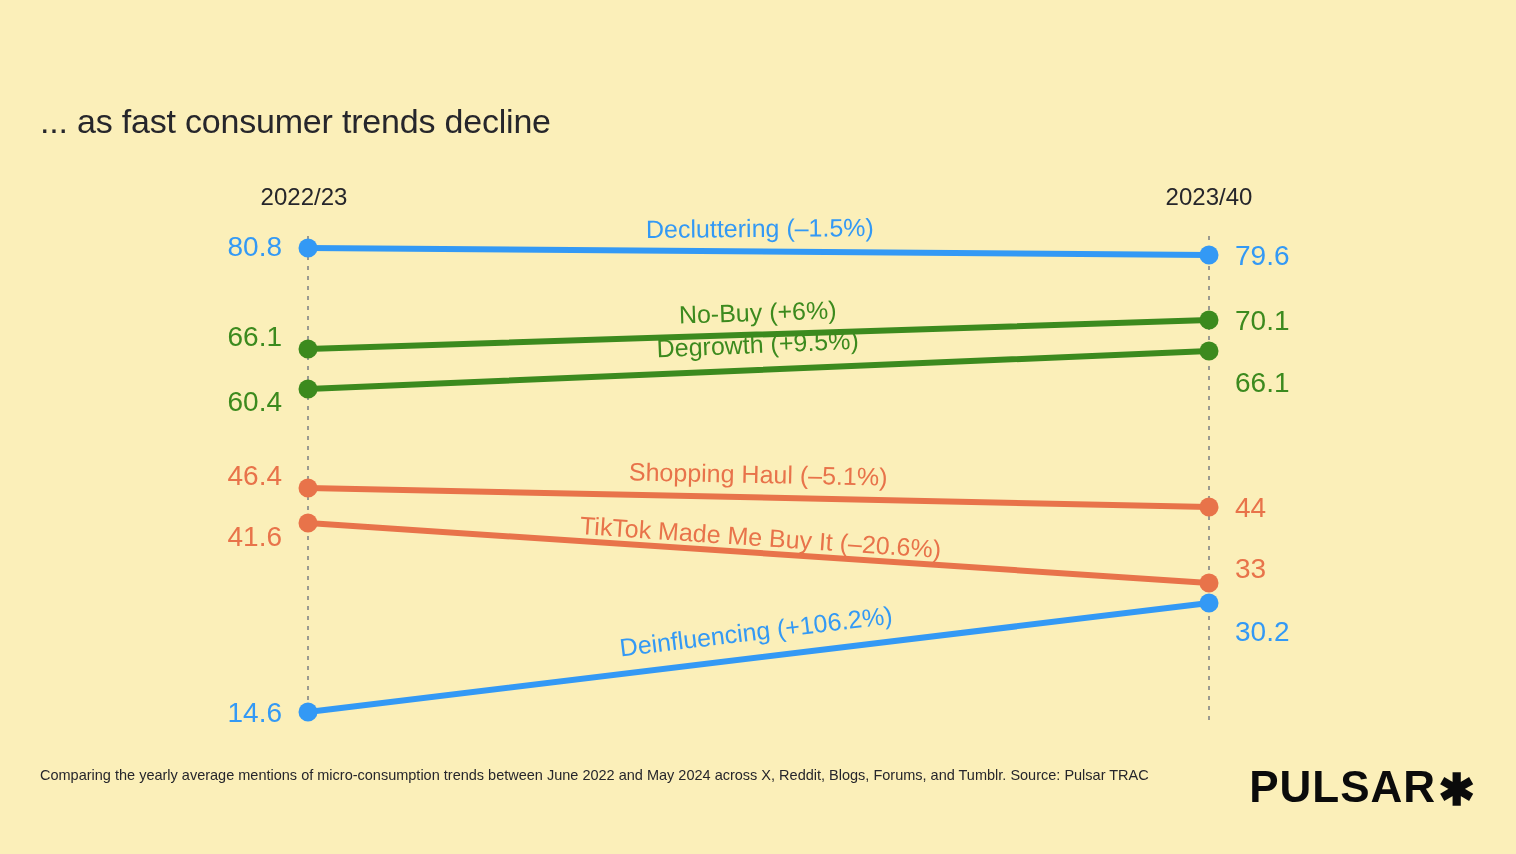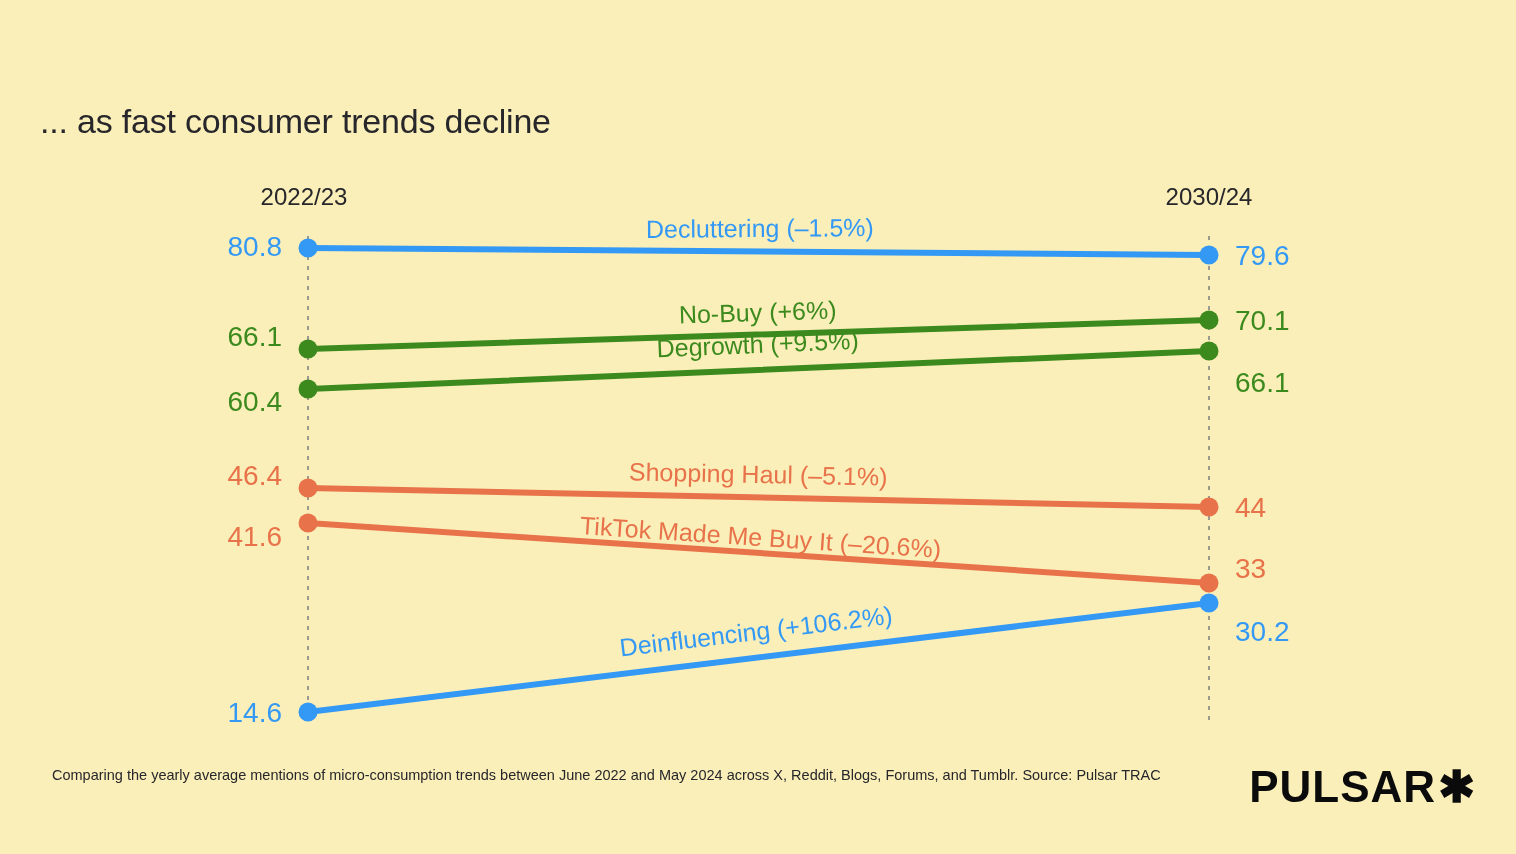--- a/index.html
+++ b/index.html
@@ -46,33 +46,32 @@
     transform: translateX(-50%);
   }
   .footer-note {
     position: absolute;
     left: 40px;
     top: 765px;
     width: 1190px;
     font-size: 14.5px;
     line-height: 1.5;
     color: #26262B;
-    margin-left: 12px;
   }
   .logo {
     position: absolute;
     right: 40px;
     top: 762px;
     font-size: 44px;
     font-weight: bold;
     color: #0B0B0B;
     letter-spacing: 1px;
     white-space: nowrap;
     display: flex;
-    align-items: center;
+    align-items: flex-end;
   }
   .logo .star {
     font-size: 44px;
     line-height: 1;
     margin-left: 2px;
   }
   svg.chart {
     position: absolute;
     left: 0;
     top: 0;
@@ -140,21 +139,21 @@
       <text x="760" y="546" fill="#E8734A" text-anchor="middle" class="series-label" transform="rotate(3.8 760 546)">TikTok Made Me Buy It (–20.6%)</text>
       <line x1="308" y1="712" x2="1209" y2="603" stroke="#3399F5" class="series-line"></line>
       <circle cx="308" cy="712" r="9.5" fill="#3399F5"></circle>
       <circle cx="1209" cy="603" r="9.5" fill="#3399F5"></circle>
       <text x="282" y="722" fill="#3399F5" text-anchor="end" class="val-label">14.6</text>
       <text x="1235" y="641" fill="#3399F5" text-anchor="start" class="val-label">30.2</text>
       <text x="757" y="640" fill="#3399F5" text-anchor="middle" class="series-label" transform="rotate(-6.9 757 640)">Deinfluencing (+106.2%)</text>
     </svg>
 
   <div class="axis-head" id="axis-head-left" style="left: 304px; top: 183px;">2022/23</div>
-  <div class="axis-head" id="axis-head-right" style="left: 1209px; top: 183px;">2030/24</div>
+  <div class="axis-head" id="axis-head-right" style="left: 1209px; top: 183px;">2023/40</div>
 
   <div class="footer-note">Comparing the yearly average mentions of micro-consumption trends between June 2022 and May 2024 across X, Reddit, Blogs, Forums, and Tumblr. Source: Pulsar TRAC</div>
 
   <div class="logo">
     <span>PULSAR</span>
     <span class="star">✱</span>
   </div>
 
 </div>
 

